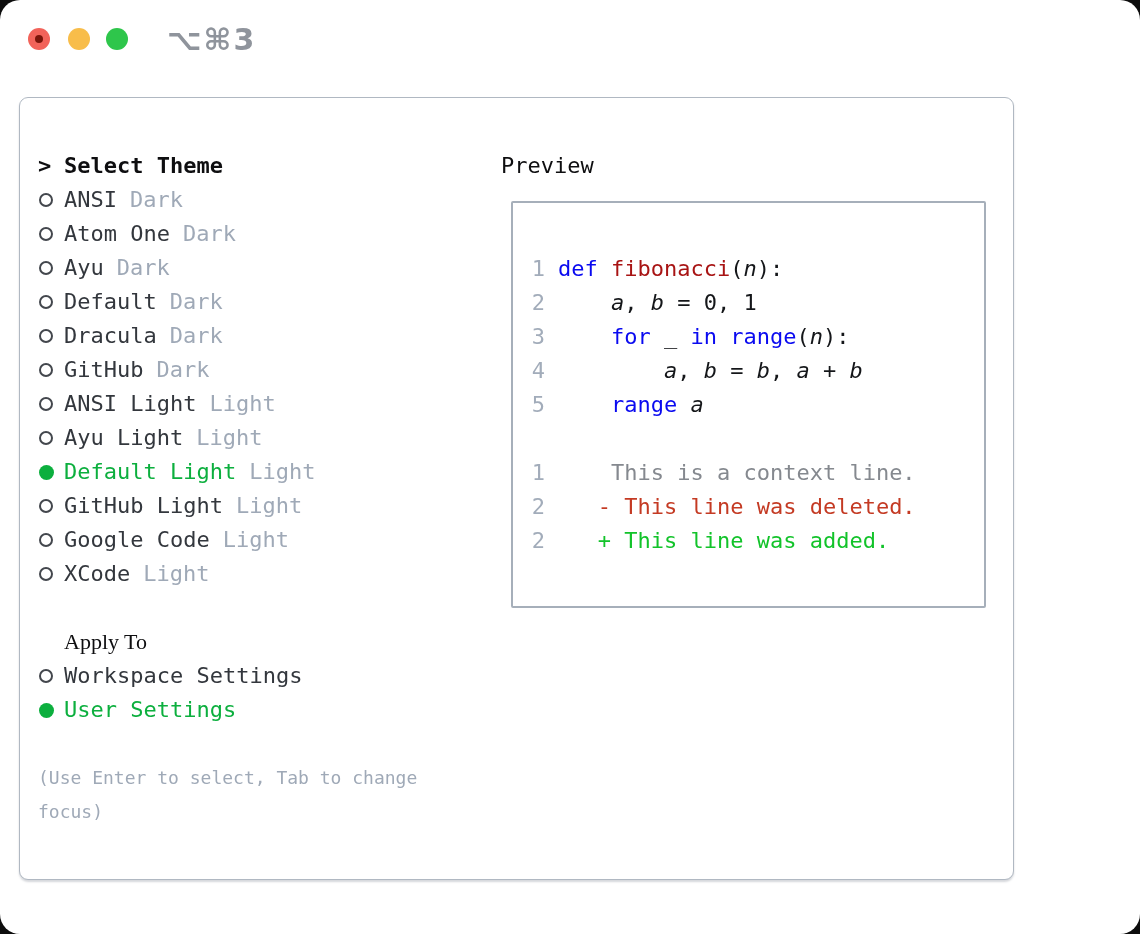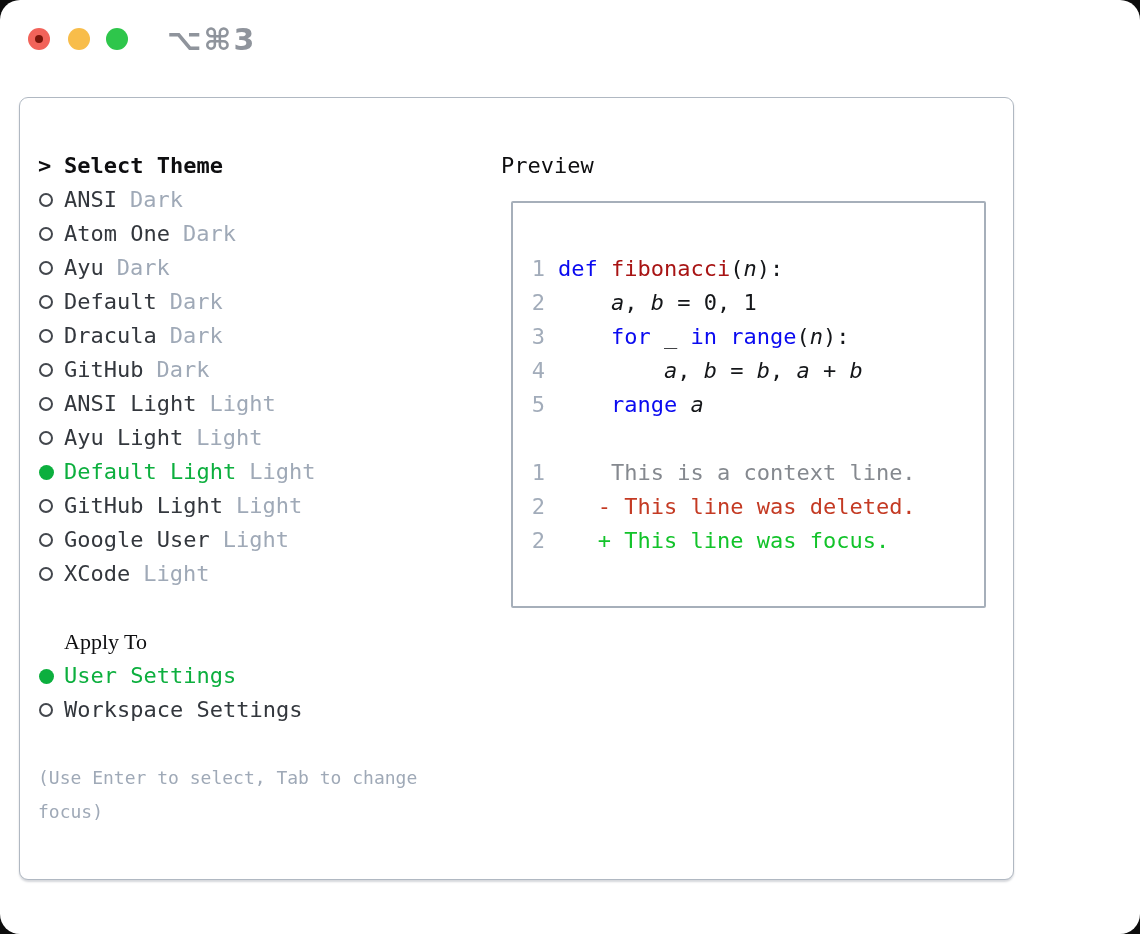--- a/index.html
+++ b/index.html
@@ -99,50 +99,50 @@
         <div class="row theme-row"><span class="marker"><span class="radio"></span></span><span class="item-name">ANSI</span><span class="item-variant">Dark</span></div>
         <div class="row theme-row"><span class="marker"><span class="radio"></span></span><span class="item-name">Atom One</span><span class="item-variant">Dark</span></div>
         <div class="row theme-row"><span class="marker"><span class="radio"></span></span><span class="item-name">Ayu</span><span class="item-variant">Dark</span></div>
         <div class="row theme-row"><span class="marker"><span class="radio"></span></span><span class="item-name">Default</span><span class="item-variant">Dark</span></div>
         <div class="row theme-row"><span class="marker"><span class="radio"></span></span><span class="item-name">Dracula</span><span class="item-variant">Dark</span></div>
         <div class="row theme-row"><span class="marker"><span class="radio"></span></span><span class="item-name">GitHub</span><span class="item-variant">Dark</span></div>
         <div class="row theme-row"><span class="marker"><span class="radio"></span></span><span class="item-name">ANSI Light</span><span class="item-variant">Light</span></div>
         <div class="row theme-row"><span class="marker"><span class="radio"></span></span><span class="item-name">Ayu Light</span><span class="item-variant">Light</span></div>
         <div class="row theme-row selected"><span class="marker"><span class="radio filled"></span></span><span class="item-name">Default Light</span><span class="item-variant">Light</span></div>
         <div class="row theme-row"><span class="marker"><span class="radio"></span></span><span class="item-name">GitHub Light</span><span class="item-variant">Light</span></div>
-        <div class="row theme-row"><span class="marker"><span class="radio"></span></span><span class="item-name">Google User</span><span class="item-variant">Light</span></div>
+        <div class="row theme-row"><span class="marker"><span class="radio"></span></span><span class="item-name">Google Code</span><span class="item-variant">Light</span></div>
         <div class="row theme-row"><span class="marker"><span class="radio"></span></span><span class="item-name">XCode</span><span class="item-variant">Light</span></div>
       </div>
 
     <div class="spacer"></div>
 
     <div class="row">
       <span class="marker"></span>
       <span class="plain-header">Apply To</span>
     </div>
 
     <div id="apply-options">
+        <div class="row theme-row"><span class="marker"><span class="radio"></span></span><span class="item-name">Workspace Settings</span></div>
         <div class="row theme-row selected"><span class="marker"><span class="radio filled"></span></span><span class="item-name">User Settings</span></div>
-        <div class="row theme-row"><span class="marker"><span class="radio"></span></span><span class="item-name">Workspace Settings</span></div>
       </div>
 
     <div class="spacer"></div>
 
     <div class="hint">(Use Enter to select, Tab to change focus)</div>
   </div>
 
   <div class="preview-header">Preview</div>
 
   <div class="preview-box">
     <div id="preview-lines">
         <div class="code-line"><span class="ln">1</span><span class="code"><span class="seg-kw">def</span><span class="seg-pl"> </span><span class="seg-fn">fibonacci</span><span class="seg-pl">(</span><span class="seg-var">n</span><span class="seg-pl">):</span></span></div>
         <div class="code-line"><span class="ln">2</span><span class="code"><span class="seg-pl">    </span><span class="seg-var">a</span><span class="seg-pl">, </span><span class="seg-var">b</span><span class="seg-pl"> = 0, 1</span></span></div>
         <div class="code-line"><span class="ln">3</span><span class="code"><span class="seg-pl">    </span><span class="seg-kw">for</span><span class="seg-pl"> _ </span><span class="seg-kw">in</span><span class="seg-pl"> </span><span class="seg-kw">range</span><span class="seg-pl">(</span><span class="seg-var">n</span><span class="seg-pl">):</span></span></div>
         <div class="code-line"><span class="ln">4</span><span class="code"><span class="seg-pl">        </span><span class="seg-var">a</span><span class="seg-pl">, </span><span class="seg-var">b</span><span class="seg-pl"> = </span><span class="seg-var">b</span><span class="seg-pl">, </span><span class="seg-var">a</span><span class="seg-pl"> + </span><span class="seg-var">b</span></span></div>
         <div class="code-line"><span class="ln">5</span><span class="code"><span class="seg-pl">    </span><span class="seg-kw">range</span><span class="seg-pl"> </span><span class="seg-var">a</span></span></div>
         <div class="code-line"><span class="ln"></span><span class="code"></span></div>
         <div class="code-line"><span class="ln">1</span><span class="code"><span class="seg-ctx">    This is a context line.</span></span></div>
         <div class="code-line"><span class="ln">2</span><span class="code"><span class="seg-del">   - This line was deleted.</span></span></div>
-        <div class="code-line"><span class="ln">2</span><span class="code"><span class="seg-add">   + This line was focus.</span></span></div>
+        <div class="code-line"><span class="ln">2</span><span class="code"><span class="seg-add">   + This line was added.</span></span></div>
       </div>
   </div>
 
 </div>
 
 </body></html>

